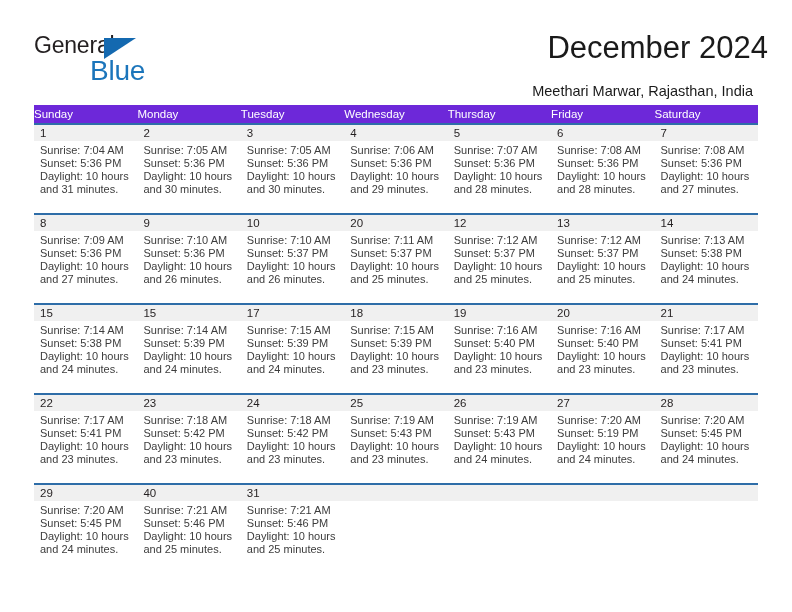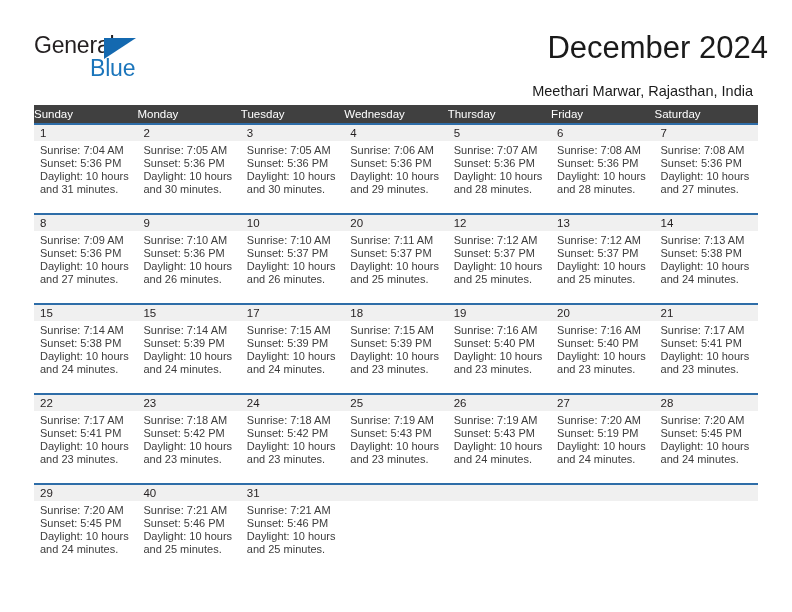--- a/index.html
+++ b/index.html
@@ -50,21 +50,21 @@
     top: 4px;
     width: 0;
     height: 0;
     border-left: 32px solid #1469b0;
     border-bottom: 21px solid transparent;
   }
   .logo-row2 {
     position: absolute;
     left: 56px;
     top: 23px;
-    font-size: 23px;
+    font-size: 28px;
     color: #1b75bb;
     letter-spacing: -0.2px;
     white-space: nowrap;
   }
   .title {
     position: absolute;
     right: 24px;
     top: 30px;
     font-size: 31px;
     color: #1a1a1a;
@@ -91,21 +91,21 @@
     top: 105px;
     width: 724px;
     border-collapse: collapse;
     table-layout: fixed;
   }
   .calendar th, .calendar td {
     padding: 0;
     margin: 0;
   }
   .dow {
-    background: #404040;
+    background: #6d28d9;
     color: #ffffff;
     font-size: 11.5px;
     font-weight: normal;
     text-align: left;
     padding: 4px 0 4px 6px;
     height: 19px;
     line-height: 11px;
     vertical-align: middle;
     width: 103.43px;
   }

